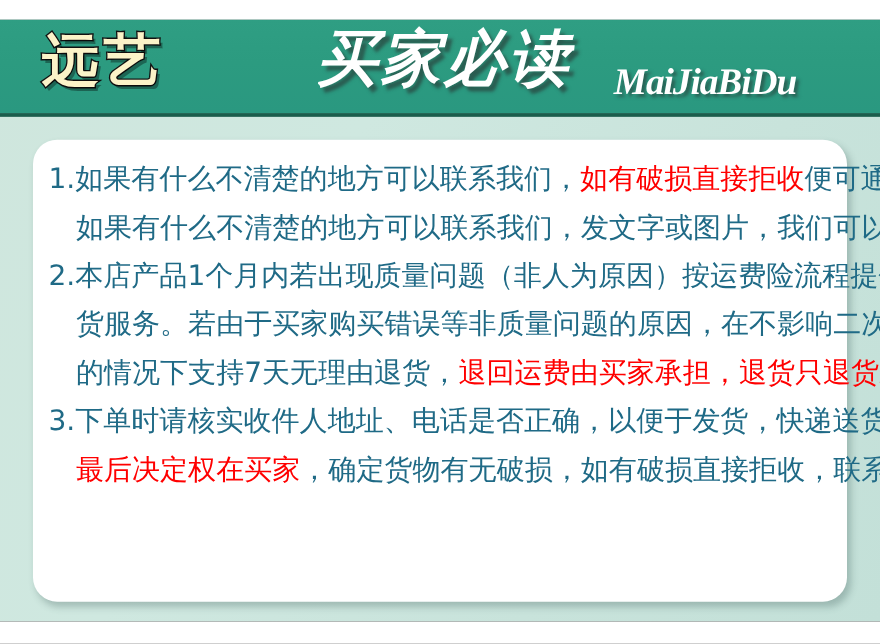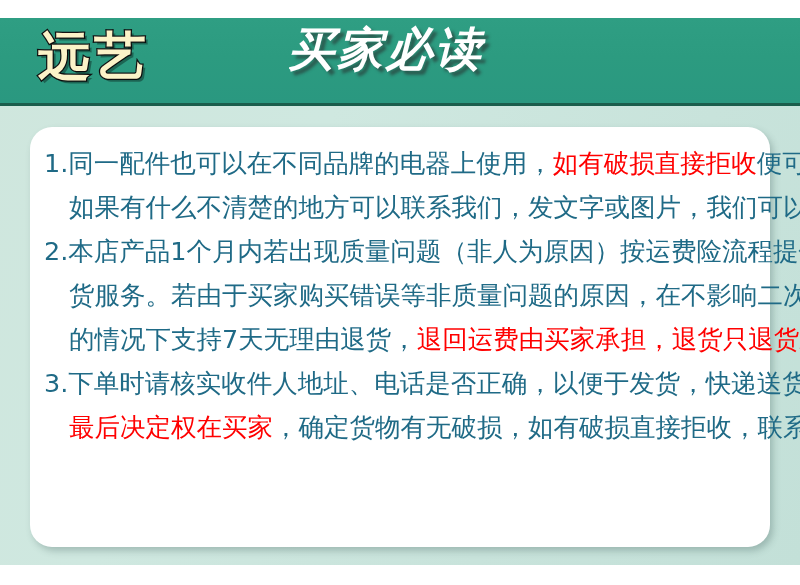--- a/index.html
+++ b/index.html
@@ -63,21 +63,21 @@
     -webkit-text-stroke: 2.5px #111111;
     paint-order: stroke fill;
     text-shadow: 3px 3px 0 rgba(0,0,0,0.35);
     line-height: 1;
   }
 
   .banner-title {
     position: absolute;
     left: 288px;
     top: 8px;
-    font-size: 46px;
+    font-size: 55px;
     font-weight: bold;
     font-style: italic;
     letter-spacing: 3px;
     color: #ffffff;
     font-family: "DejaVu Sans", "Liberation Sans", sans-serif;
     text-shadow: 4px 4px 3px rgba(40,40,40,0.55);
     line-height: 1;
   }
 
   .banner-pinyin {
@@ -151,26 +151,27 @@
 
 <div id="page">
 
   <div id="top-strip"></div>
 
   <div id="backdrop"></div>
 
   <div id="header">
     <div class="logo">远艺</div>
     <div class="banner-title">买家必读</div>
+    <div class="banner-pinyin">MaiJiaBiDu</div>
   </div>
 
   <div id="card">
     <div id="list">
         <div class="item">
-          <span class="line"><span class="num">1.</span><span class="blue">同一配件也可以在不同品牌的电器上使用，</span><span class="red">如有破损直接拒收</span><span class="blue">便可通用。</span></span>
+          <span class="line"><span class="num">1.</span><span class="blue">如果有什么不清楚的地方可以联系我们，</span><span class="red">如有破损直接拒收</span><span class="blue">便可通用。</span></span>
           <span class="line indent"><span class="blue">如果有什么不清楚的地方可以联系我们，发文字或图片，我们可以提供</span></span>
         </div>
         <div class="item">
           <span class="line"><span class="num">2.</span><span class="blue">本店产品1个月内若出现质量问题（非人为原因）按运费险流程提供退换</span></span>
           <span class="line indent"><span class="blue">货服务。若由于买家购买错误等非质量问题的原因，在不影响二次销售</span></span>
           <span class="line indent"><span class="blue">的情况下支持7天无理由退货，</span><span class="red">退回运费由买家承担，退货只退货款</span></span>
         </div>
         <div class="item">
           <span class="line"><span class="num">3.</span><span class="blue">下单时请核实收件人地址、电话是否正确，以便于发货，快递送货时</span></span>
           <span class="line indent"><span class="red">最后决定权在买家</span><span class="blue">，确定货物有无破损，如有破损直接拒收，联系我们</span></span>

